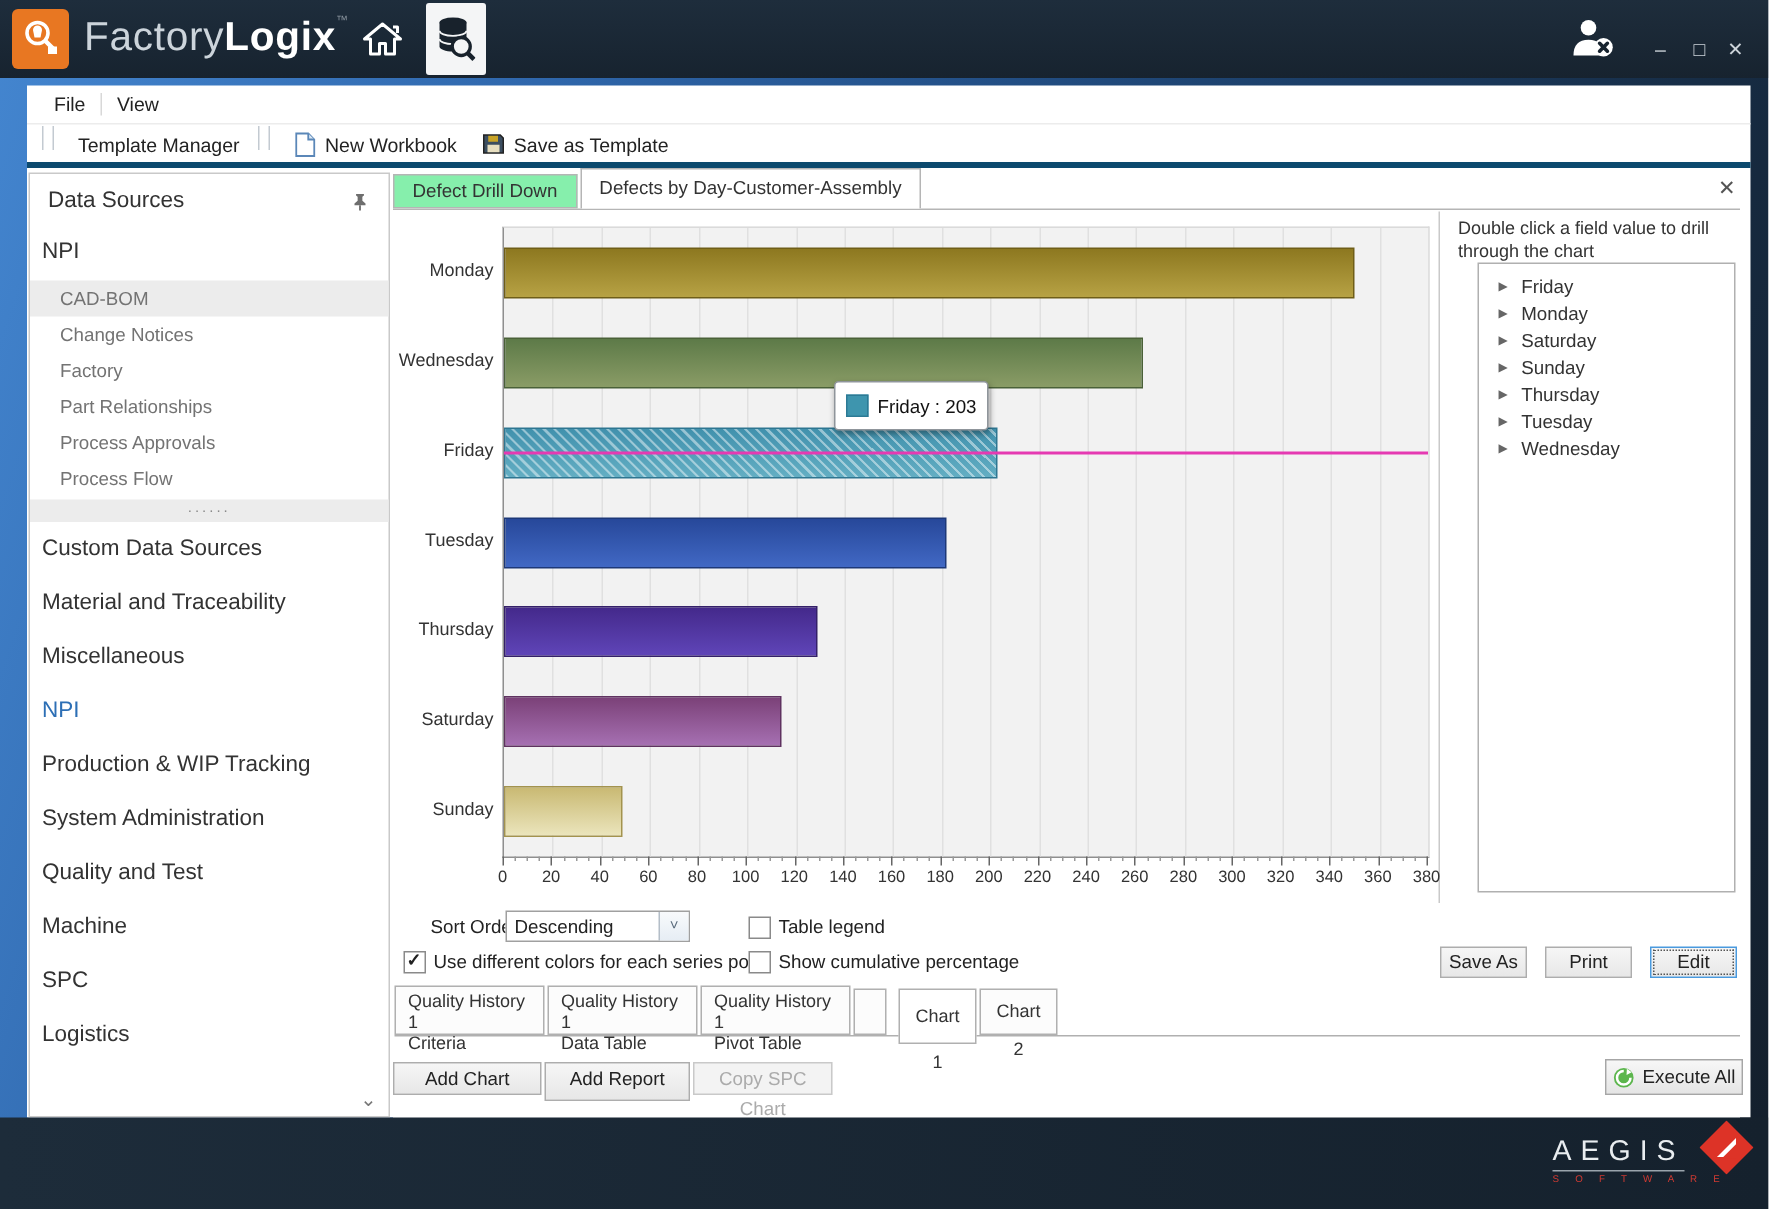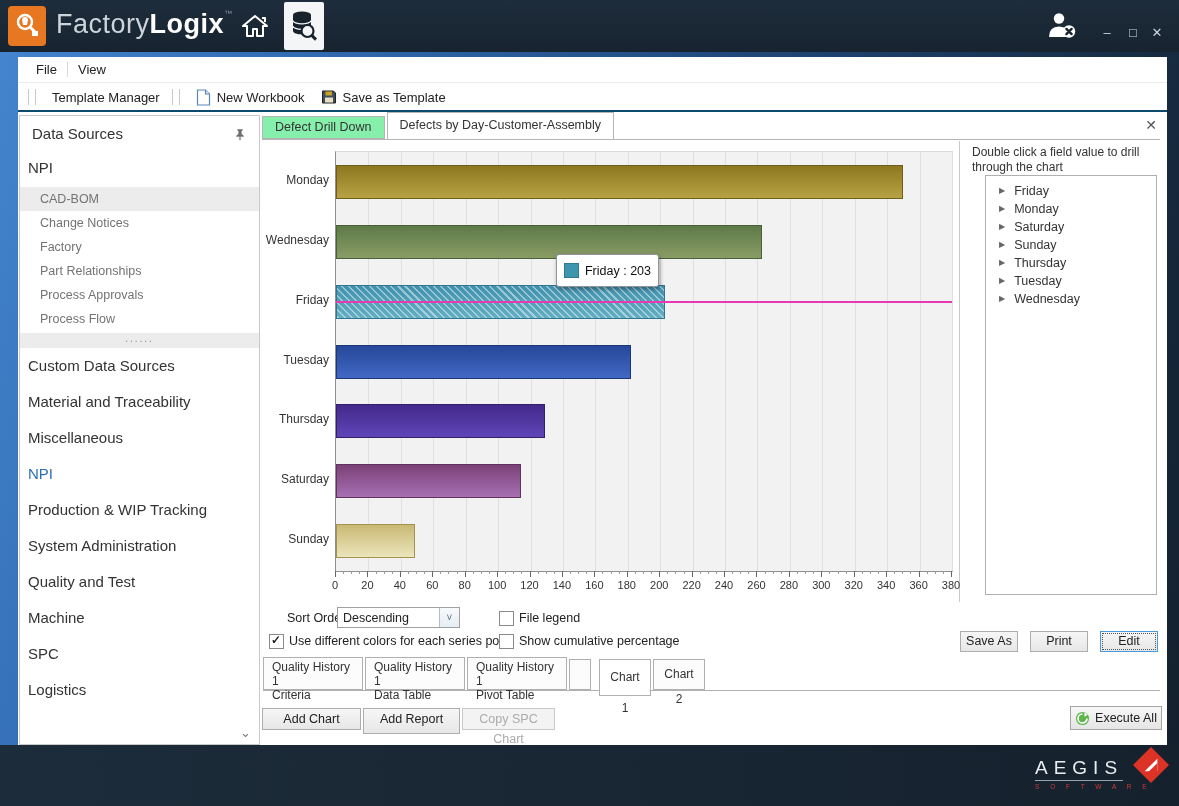--- a/index.html
+++ b/index.html
@@ -21,22 +21,22 @@
     display:flex;align-items:center;justify-content:center;cursor:pointer;}
   .win-ctl{position:absolute;top:24px;width:22px;height:18px;color:#cdd4da;font-size:13px;line-height:18px;
     text-align:center;cursor:pointer;}
 
   
   .panel{position:absolute;left:18px;top:57px;width:1149px;height:688px;background:#ffffff;}
   .menubar{position:absolute;left:0;top:0;width:100%;height:26px;border-bottom:1px solid #ececec;
     display:flex;align-items:center;padding-left:8px;box-sizing:border-box;font-size:13px;color:#222;}
   .menu-item{padding:0 10px;cursor:pointer;}
   .menu-sep{width:1px;height:15px;background:#d8d8d8;}
-  .toolbar{position:absolute;left:0;top:27px;width:100%;height:28px;border-bottom:2px solid #0c4a6e;
-    display:flex;align-items:center;padding-left:6px;box-sizing:border-box;font-size:13px;color:#222;}
+  .toolbar{position:absolute;left:0;top:27px;width:100%;height:28px;border-bottom:4px solid #0c4a6e;
+    display:flex;align-items:flex-start;padding-left:6px;box-sizing:border-box;font-size:13px;color:#222;}
   .grip{width:6px;height:16px;border-left:1px solid #c3cad1;border-right:1px solid #c3cad1;margin:0 8px 0 4px;}
   .tool-btn{display:flex;align-items:center;gap:6px;padding:0 8px;cursor:pointer;height:24px;}
 
   
   .sidebar{position:absolute;left:1px;top:58px;width:239px;height:628px;border:1px solid #c9c9c9;background:#fff;}
   .sb-title{position:absolute;left:12px;top:9px;font-size:15px;color:#333;}
   .sb-pin{position:absolute;right:10px;top:11px;width:16px;height:16px;cursor:pointer;}
   .sb-group{position:absolute;left:8px;top:43px;font-size:15px;color:#333;}
   .npi-list{position:absolute;left:0;top:71px;width:100%;}
   .npi-item{height:24px;line-height:24px;padding-left:20px;font-size:12.5px;color:#737373;cursor:pointer;}
@@ -422,21 +422,21 @@
               </div>
             </div>
         </div>
 
         <div class="ctl-label" style="left:5px;top:471px;margin-left:20px;">Sort Order:</div>
         <div class="dropdown">
           <span class="val">Descending</span>
           <span class="dbtn">˅</span>
         </div>
         <div class="checkbox" id="cb-legend" style="left:237px;top:471px;"></div>
-        <div class="ctl-label" style="left:257px;top:471px;">File legend</div>
+        <div class="ctl-label" style="left:257px;top:471px;">Table legend</div>
         <div class="checkbox checked" id="cb-colors" style="left:7px;top:494px;"></div>
         <div class="ctl-label" style="left:27px;top:494px;">Use different colors for each series point</div>
         <div class="checkbox" id="cb-cumulative" style="left:237px;top:494px;"></div>
         <div class="ctl-label" style="left:257px;top:494px;">Show cumulative percentage</div>
 
         <div class="btn" style="left:698px;top:491px;width:58px;">Save As</div>
         <div class="btn" style="left:768px;top:491px;width:58px;">Print</div>
         <div class="btn focused" style="left:838px;top:491px;width:58px;">Edit</div>
 
         <div class="sheet-strip" id="sheet-strip">

